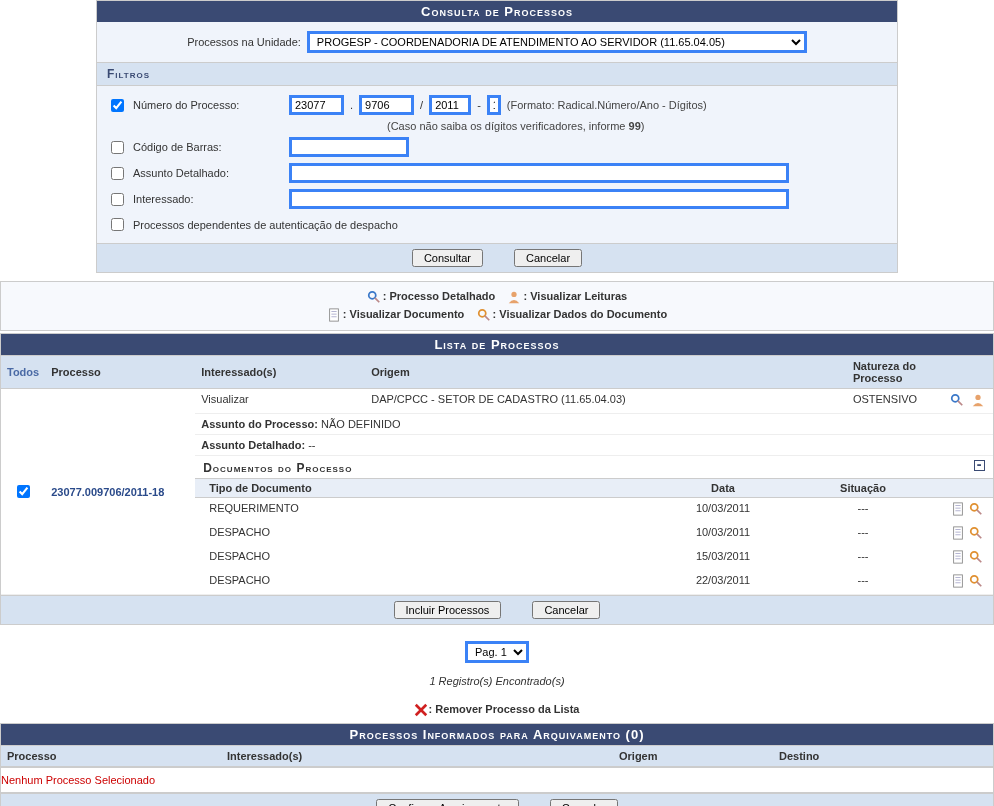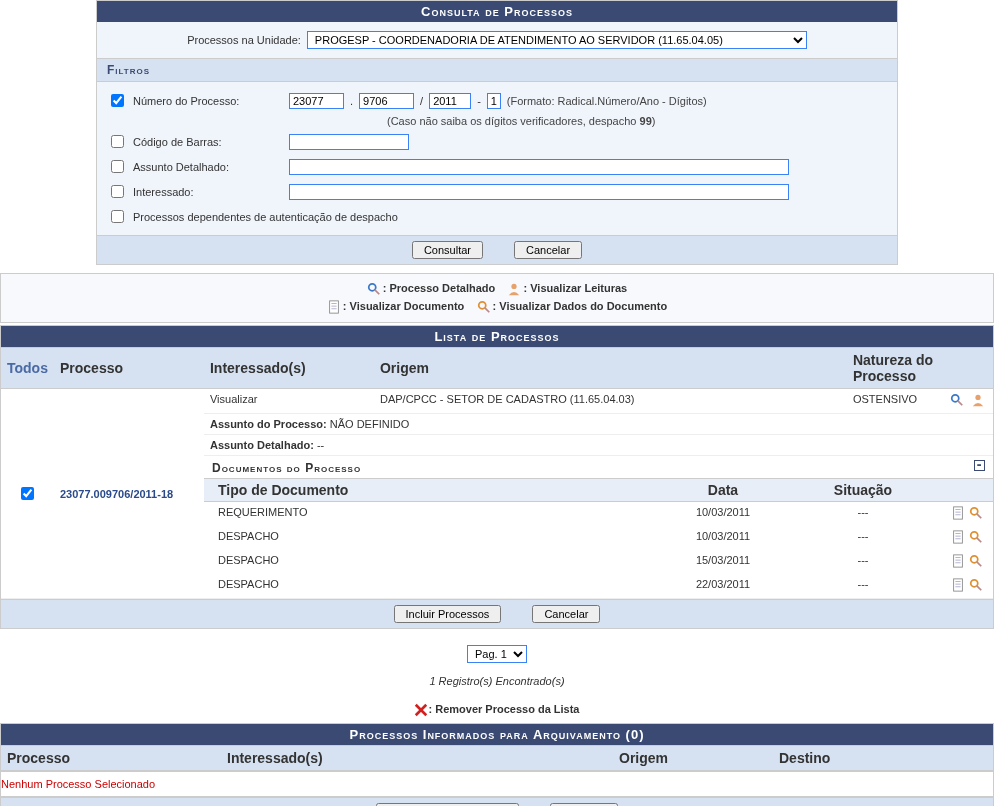--- a/index.html
+++ b/index.html
@@ -47,21 +47,21 @@
     padding: 3px 0;
     gap: 6px;
   }
   .row label.fld {
     width: 150px;
     flex-shrink: 0;
   }
   input[type=text], select {
     font-size: 11px;
     padding: 1px 3px;
-    border: 1px solid #3b82f6;
+    border: 3px solid #3b82f6;
     background: #fff;
   }
   .num-small { width: 55px; }
   .num-med { width: 55px; }
   .num-year { width: 42px; }
   .num-dig { width: 14px; }
   .txt-long { width: 500px; }
   .txt-med { width: 120px; }
   .hint { color: #444; }
   .hint99 { color: #444; margin-left: 280px; padding: 2px 0; }
@@ -99,21 +99,21 @@
     border-collapse: collapse;
   }
   table.grid th {
     background: #d6e2f1;
     color: #333;
     text-align: left;
     padding: 4px 6px;
     font-weight: bold;
     border-top: 1px solid #ccc;
     border-bottom: 1px solid #ccc;
-    font-size: 14px;
+    font-size: 11px;
   }
   table.grid th.link { color: #4a6aa5; }
   table.grid td {
     padding: 4px 6px;
     vertical-align: top;
     border-bottom: 1px solid #eee;
     background: #fff;
   }
   .proc-link { color: #2a4a8a; font-weight: bold; }
   .inner-hdr {
@@ -203,21 +203,21 @@
         <input type="text" class="num-small" value="23077" style="">
         <span>.</span>
         <input type="text" class="num-med" value="9706" style="">
         <span>/</span>
         <input type="text" class="num-year" value="2011" style="">
         <span>-</span>
         <input type="text" class="num-dig" value="18" style="">
         <span class="hint">(Formato: Radical.Número/Ano - Dígitos)</span>
       </div>
       <div class="hint99">
-        <span>(Caso não saiba os dígitos verificadores, despacho </span><b>99</b><span>)</span>
+        <span>(Caso não saiba os dígitos verificadores, informe </span><b>99</b><span>)</span>
       </div>
       <div class="row">
         <input type="checkbox" style="">
         <label class="fld">Código de Barras:</label>
         <input type="text" class="txt-med" style="">
       </div>
       <div class="row">
         <input type="checkbox" style="">
         <label class="fld">Assunto Detalhado:</label>
         <input type="text" class="txt-long" style="">

